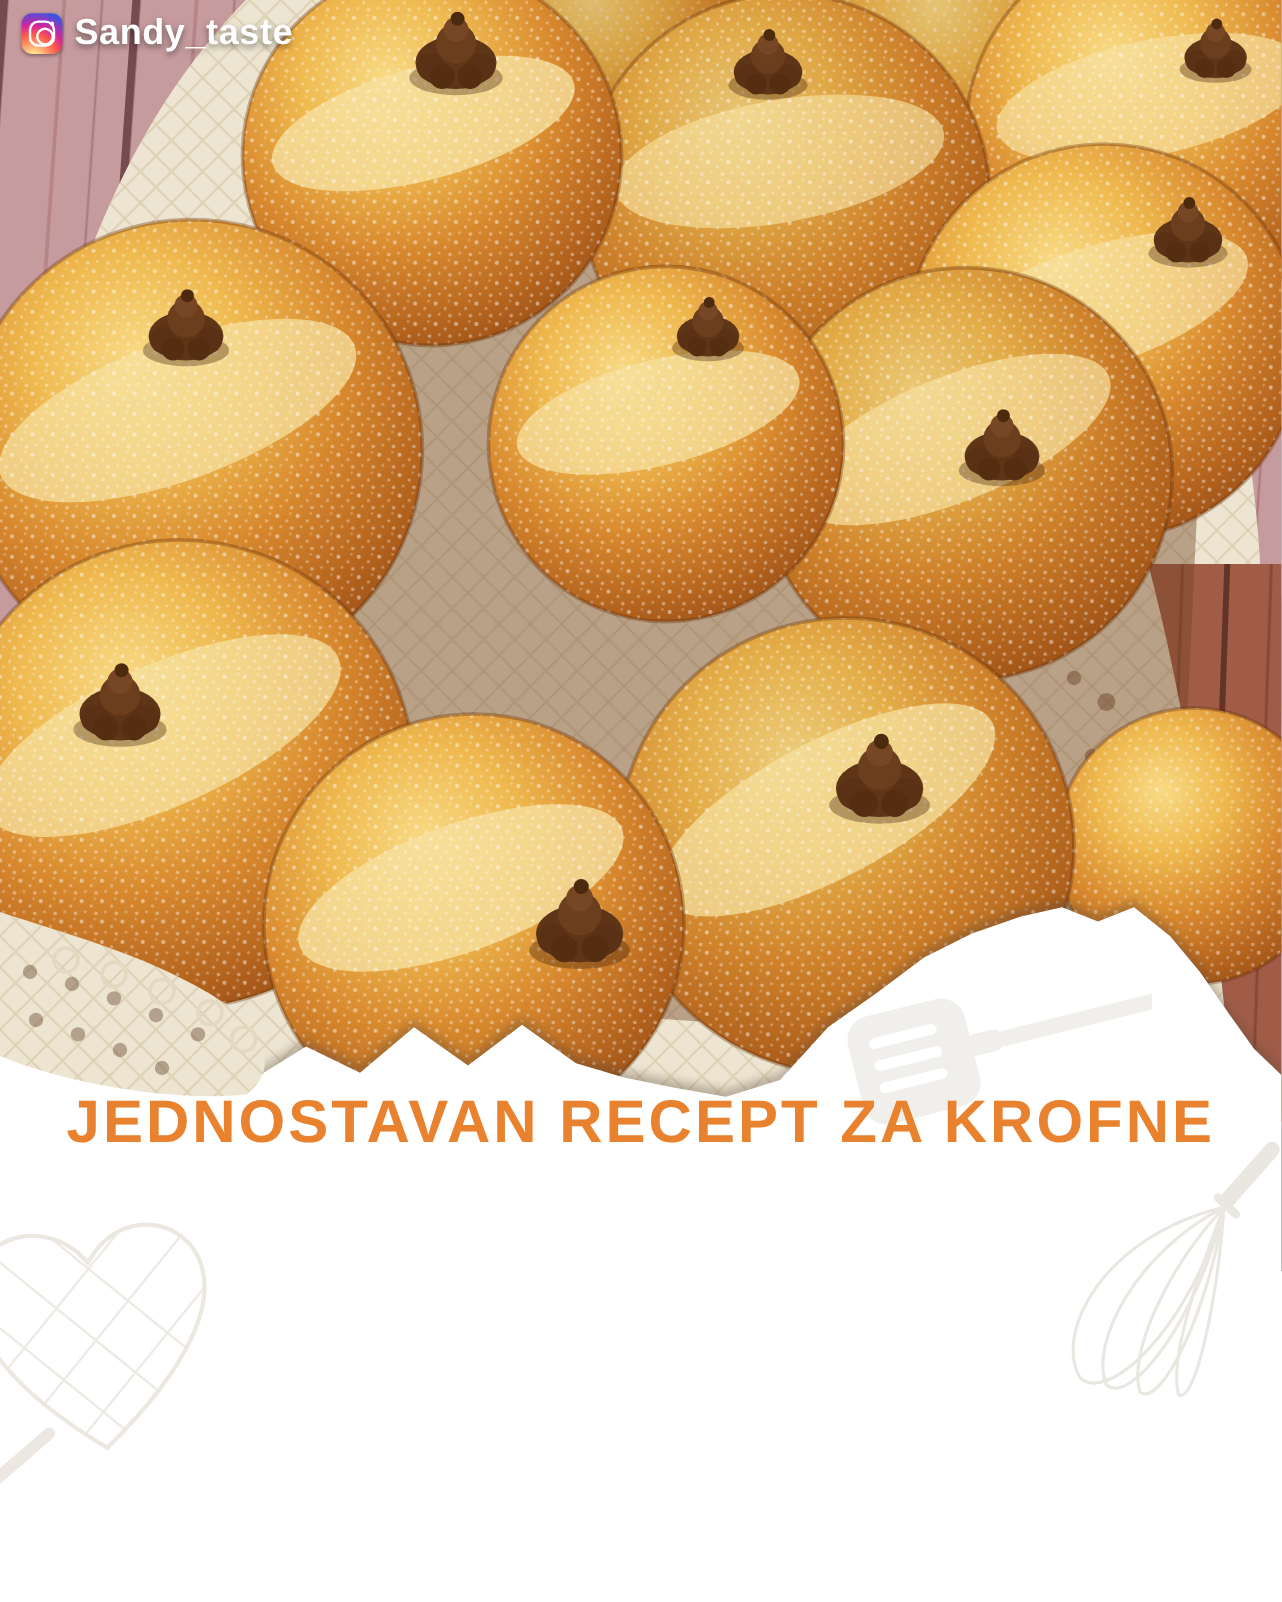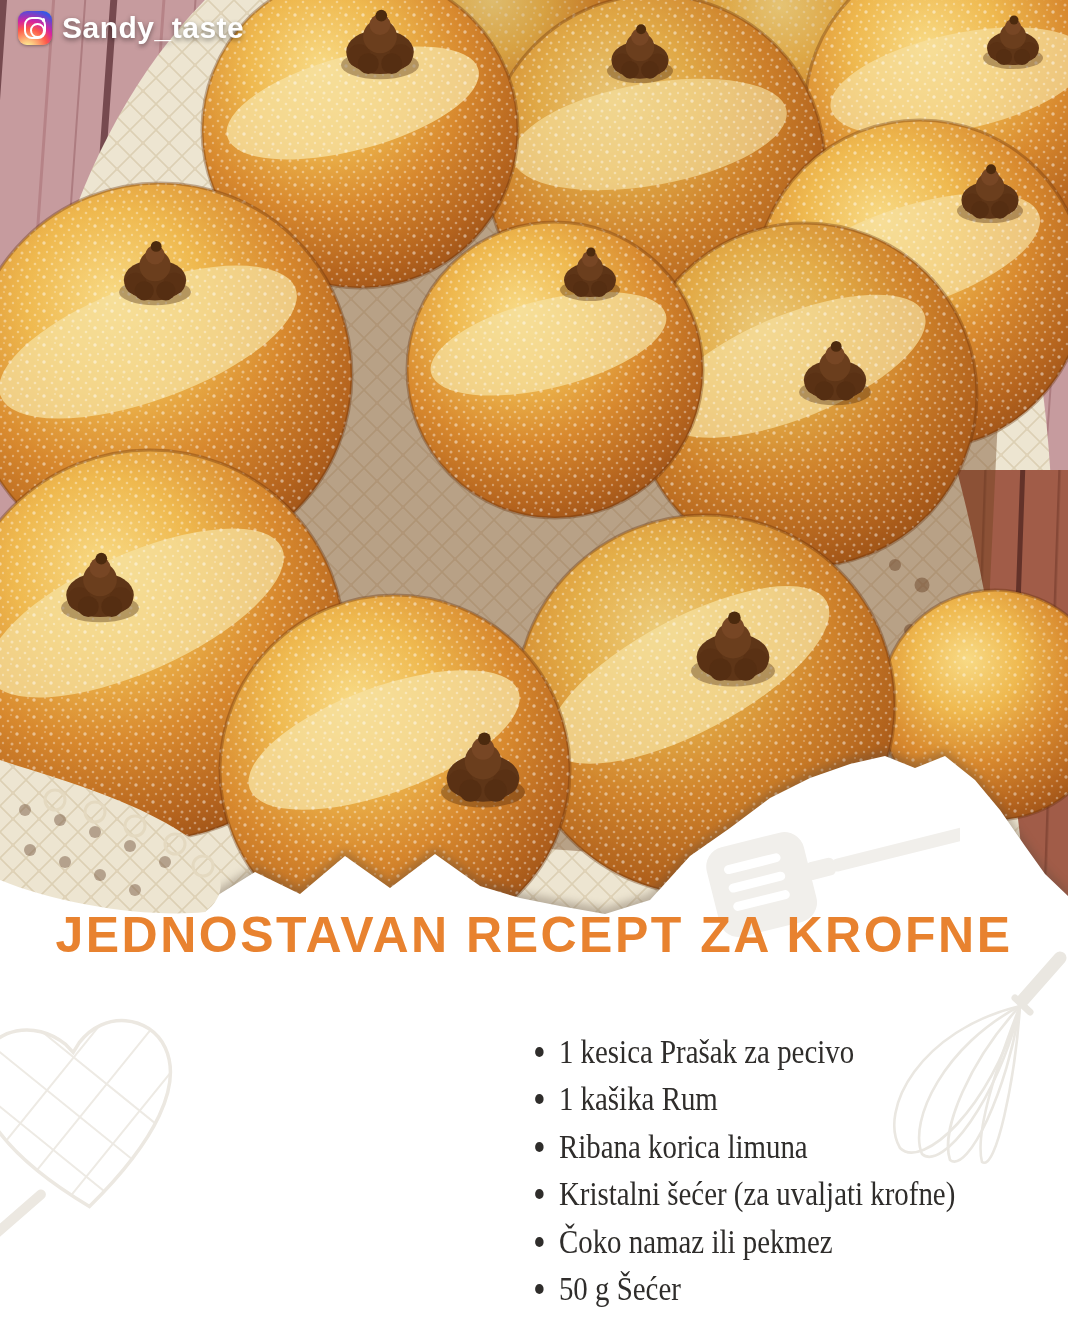--- a/index.html
+++ b/index.html
@@ -288,27 +288,15 @@
       <path d="M160,56 C85,95 48,170 62,204 C82,222 138,150 160,56" stroke-width="2.6"></path>
       <path d="M160,56 C110,110 80,180 90,210 C108,224 148,140 160,56" stroke-width="2.6"></path>
       <path d="M160,56 C135,120 115,185 122,212 C136,222 155,130 160,56" stroke-width="2.6"></path>
       <path d="M155,48 L170,62" stroke-width="7" stroke-linecap="round"></path>
     </g>
   </svg>
 
   <h1 class="title">JEDNOSTAVAN RECEPT ZA KROFNE</h1>
 
   <div class="ingredients">
-    <div class="col col-right">
-      <div class="col-inner">
-        <ul class="ing">
-          <li>1 kesica Prašak za pecivo</li>
-          <li>1 kašika Rum</li>
-          <li>Ribana korica limuna</li>
-          <li>Kristalni šećer (za uvaljati krofne)</li>
-          <li>Čoko namaz ili pekmez</li>
-          <li>50 g Šećer</li>
-        </ul>
-      </div>
-    </div>
   </div>
 
 </div>
 
 </body></html>

